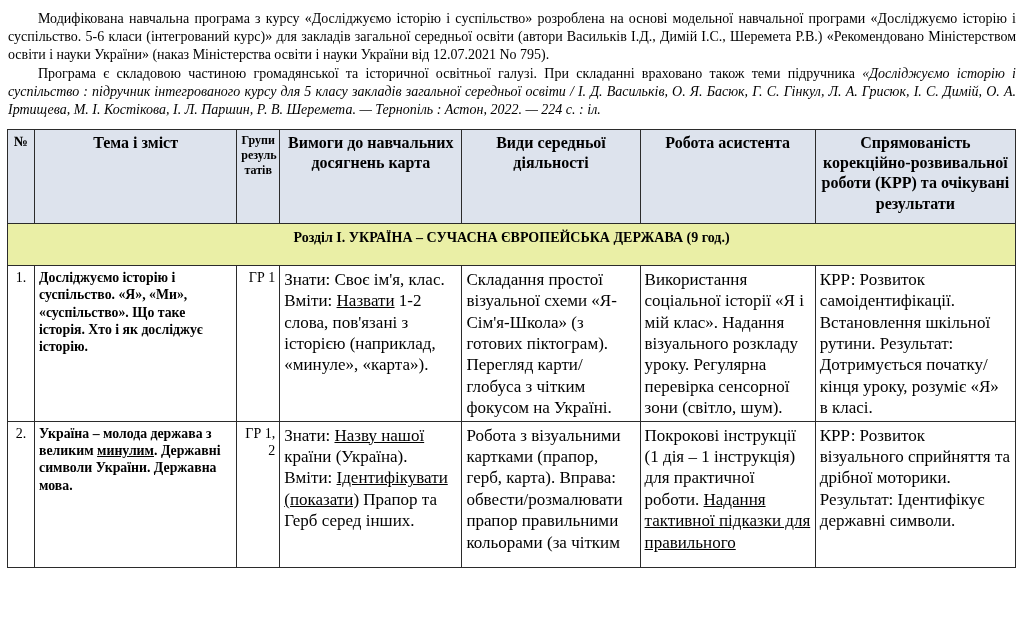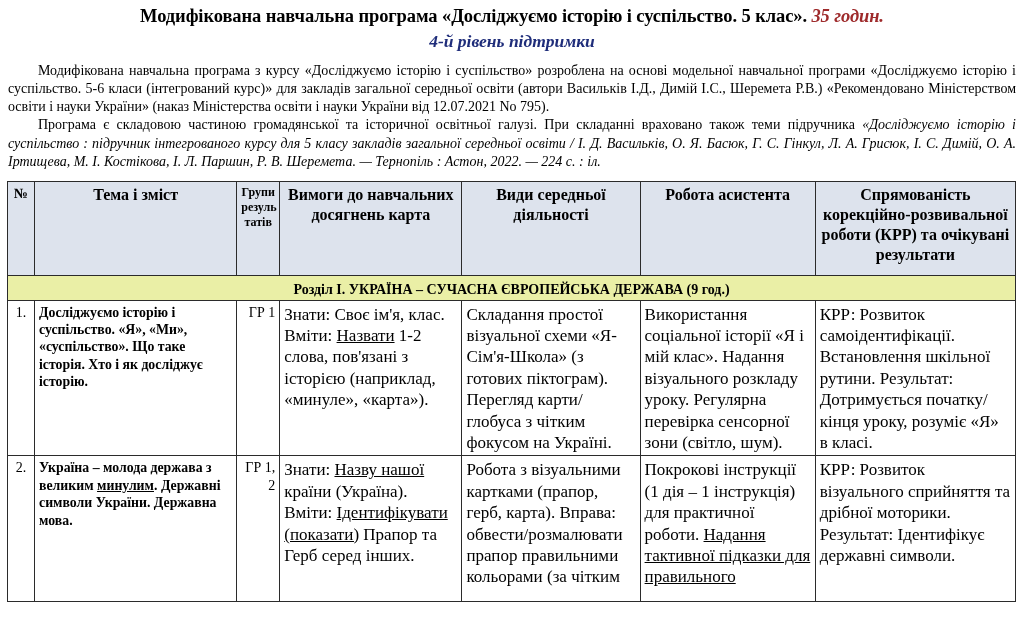--- a/index.html
+++ b/index.html
@@ -96,21 +96,21 @@
   th.h-req    { width: 182px; }
   th.h-act    { width: 178px; }
   th.h-assist { width: 175px; }
   th.h-krr    { width: 200px; }
 
   tr.section-row td {
     background: #eaefa6;
     text-align: center;
     font-weight: bold;
     font-size: 14px;
-    padding: 5px 4px 1px 4px;
+    padding: 5px 4px 18px 4px;
     border: 1px solid #2b2b2b;
   }
 
   td.c-num {
     text-align: center;
     font-size: 14px;
     padding-top: 4px;
   }
   td.c-theme {
     font-weight: bold;
@@ -126,24 +126,20 @@
   }
   .u { text-decoration: underline; }
 
   tbody tr.data-row td { height: 140px; }
 </style>
 </head>
 <body>
 
 <div class="page">
 
-  <div class="title-block">
-    <div class="title-line1"><span>Модифікована навчальна програма «Досліджуємо історію і суспільство. 5 клас». </span><span class="title-hours">35 годин.</span></div>
-    <div class="title-line2">4-й рівень підтримки</div>
-  </div>
 
   <div class="intro">
     <p>Модифікована навчальна програма з курсу «Досліджуємо історію і суспільство» розроблена на основі модельної навчальної програми «Досліджуємо історію і суспільство. 5-6 класи (інтегрований курс)» для закладів загальної середньої освіти (автори Васильків І.Д., Димій І.С., Шеремета Р.В.) «Рекомендовано Міністерством освіти і науки України» (наказ Міністерства освіти і науки України від 12.07.2021 No 795).</p>
     <p><span>Програма є складовою частиною громадянської та історичної освітньої галузі. При складанні враховано також теми підручника </span><span class="bookref">«Досліджуємо історію і суспільство : підручник інтегрованого курсу для 5 класу закладів загальної середньої освіти / І. Д. Васильків, О. Я. Басюк, Г. С. Гінкул, Л. А. Грисюк, І. С. Димій, О. А. Іртищева, М. І. Костікова, І. Л. Паршин, Р. В. Шеремета. — Тернопіль : Астон, 2022. — 224 с. : іл.</span></p>
   </div>
 
   <div class="tbl-wrap">
     <table class="program">
       <colgroup>
         <col style="width:27px">

